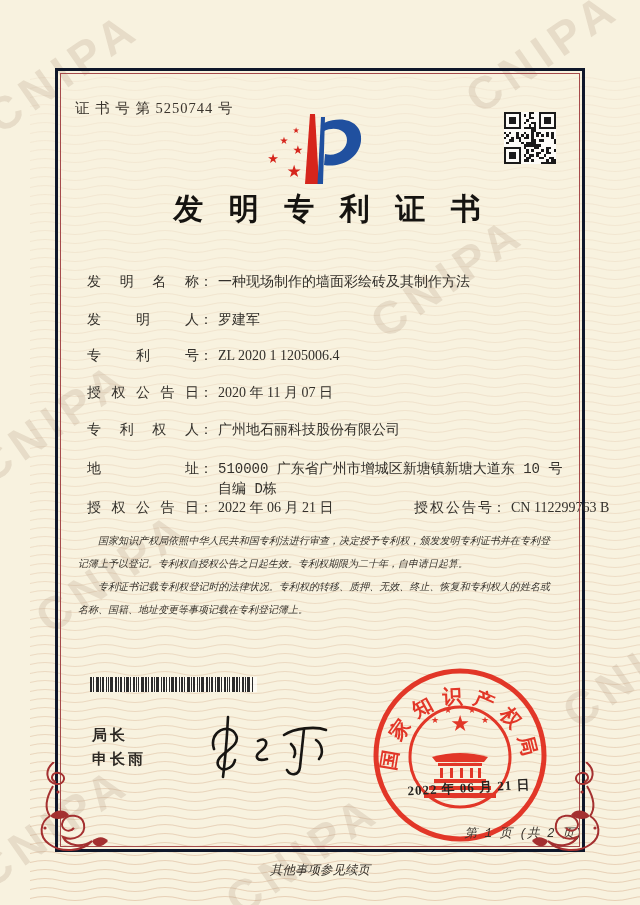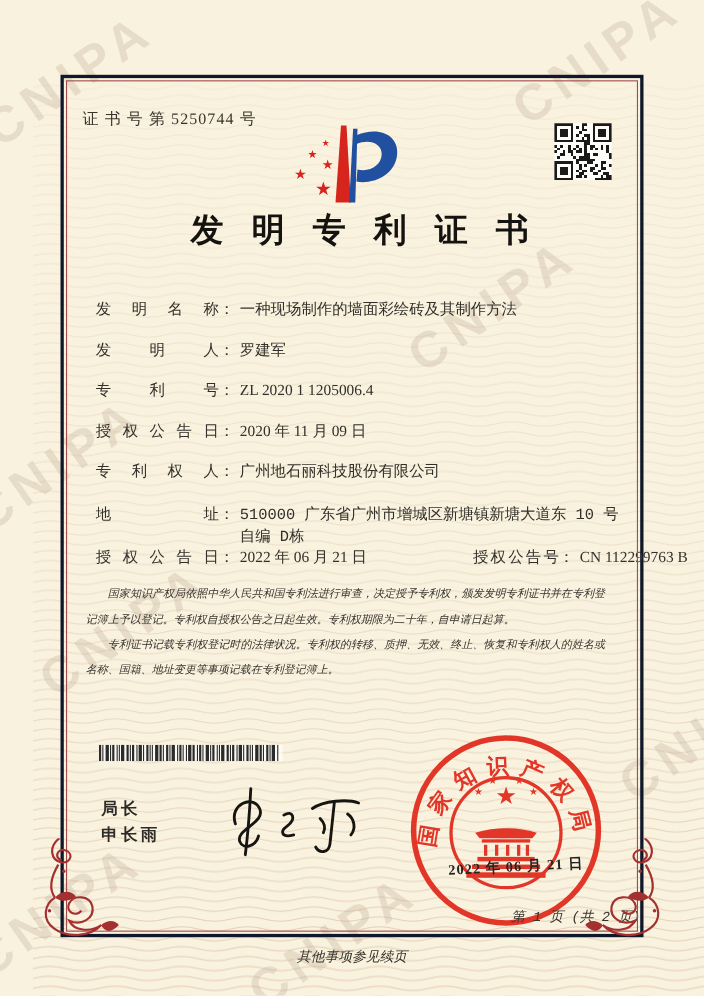--- a/index.html
+++ b/index.html
@@ -27,21 +27,21 @@
   .logo{left:200px;top:40px;width:112px;height:76px;}
   .qr{left:446px;top:41px;width:52px;height:52px;}
   .title{left:0;right:0;top:118px;text-align:center;font-size:30px;font-weight:bold;
     letter-spacing:9px;color:#151310;padding-left:23px;}
 
   .row{left:29px;font-size:14px;line-height:20px;white-space:nowrap;color:#33302b;}
   .flabel{display:inline-block;width:112px;text-align:justify;text-align-last:justify;vertical-align:top;}
   .flabel2{display:inline-block;width:78px;text-align:justify;text-align-last:justify;vertical-align:top;}
   .fvalue{margin-left:5px;}
   .addr-val{display:inline-block;margin-left:5px;width:345px;white-space:normal;line-height:20px;vertical-align:top;font-family:Liberation Mono, monospace;}
-  .pair2{position:absolute;left:343px;top:0;}
+  .pair2{position:absolute;left:327px;top:0;}
 
   .paras{left:20px;top:458px;width:472px;font-size:10px;line-height:23px;
     font-style:italic;color:#37332d;text-align:justify;}
   .paras p{margin:0;text-indent:2em;}
 
   .barcode{left:32px;top:606px;width:167px;height:15px;}
   .signer{left:34px;font-size:15px;font-weight:600;letter-spacing:3px;color:#2e2a25;}
   .signature{left:134px;top:638px;width:150px;height:75px;}
   .seal{left:314px;top:596px;width:176px;height:176px;}
   .seal-date{left:336px;top:708px;width:150px;font-size:13px;font-weight:bold;
@@ -212,21 +212,21 @@
   <div class="row" style="top:201px">
     <span class="flabel">发明名称</span><span>：</span><span class="fvalue">一种现场制作的墙面彩绘砖及其制作方法</span>
   </div>
   <div class="row" style="top:239px">
     <span class="flabel">发明人</span><span>：</span><span class="fvalue">罗建军</span>
   </div>
   <div class="row" style="top:275px">
     <span class="flabel">专利号</span><span>：</span><span class="fvalue">ZL 2020 1 1205006.4</span>
   </div>
   <div class="row" style="top:312px">
-    <span class="flabel">授权公告日</span><span>：</span><span class="fvalue">2020 年 11 月 09 日</span>
+    <span class="flabel">授权公告日</span><span>：</span><span class="fvalue">2020 年 11 月 07 日</span>
   </div>
   <div class="row" style="top:349px">
     <span class="flabel">专利权人</span><span>：</span><span class="fvalue">广州地石丽科技股份有限公司</span>
   </div>
   <div class="row" style="top:388px">
     <span class="flabel">地址</span><span>：</span><span class="addr-val">510000 广东省广州市增城区新塘镇新塘大道东 10 号自编 D栋</span>
   </div>
   <div class="row" style="top:427px">
     <span class="flabel">授权公告日</span><span>：</span><span class="fvalue">2022 年 06 月 21 日</span>
     <span class="pair2">

